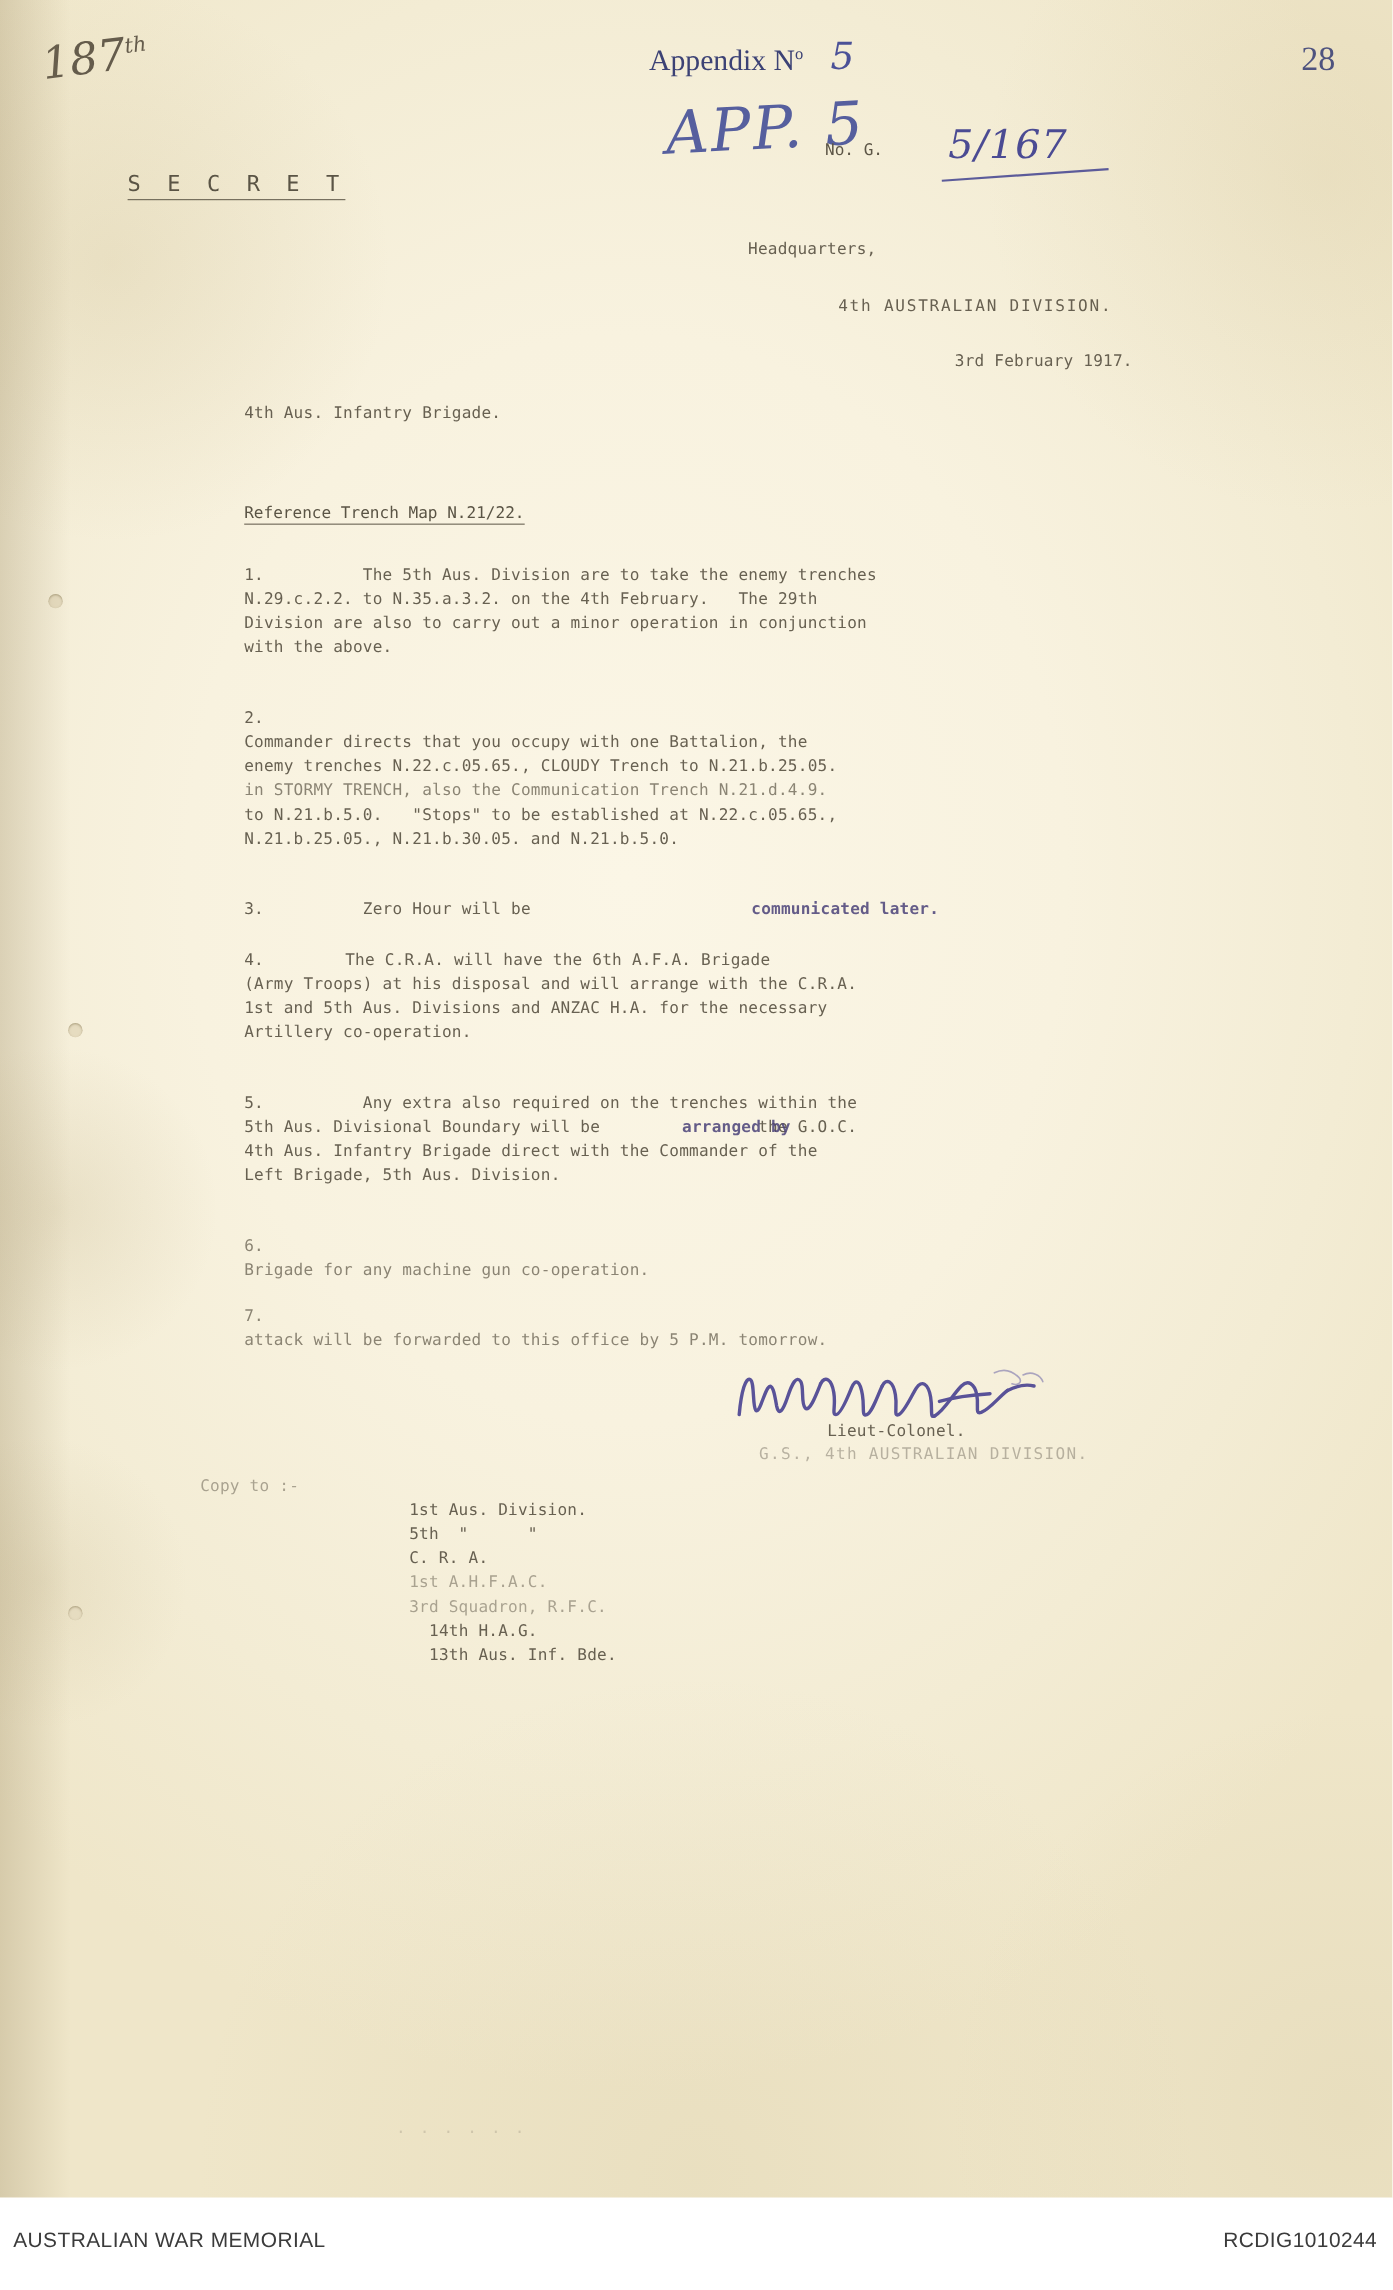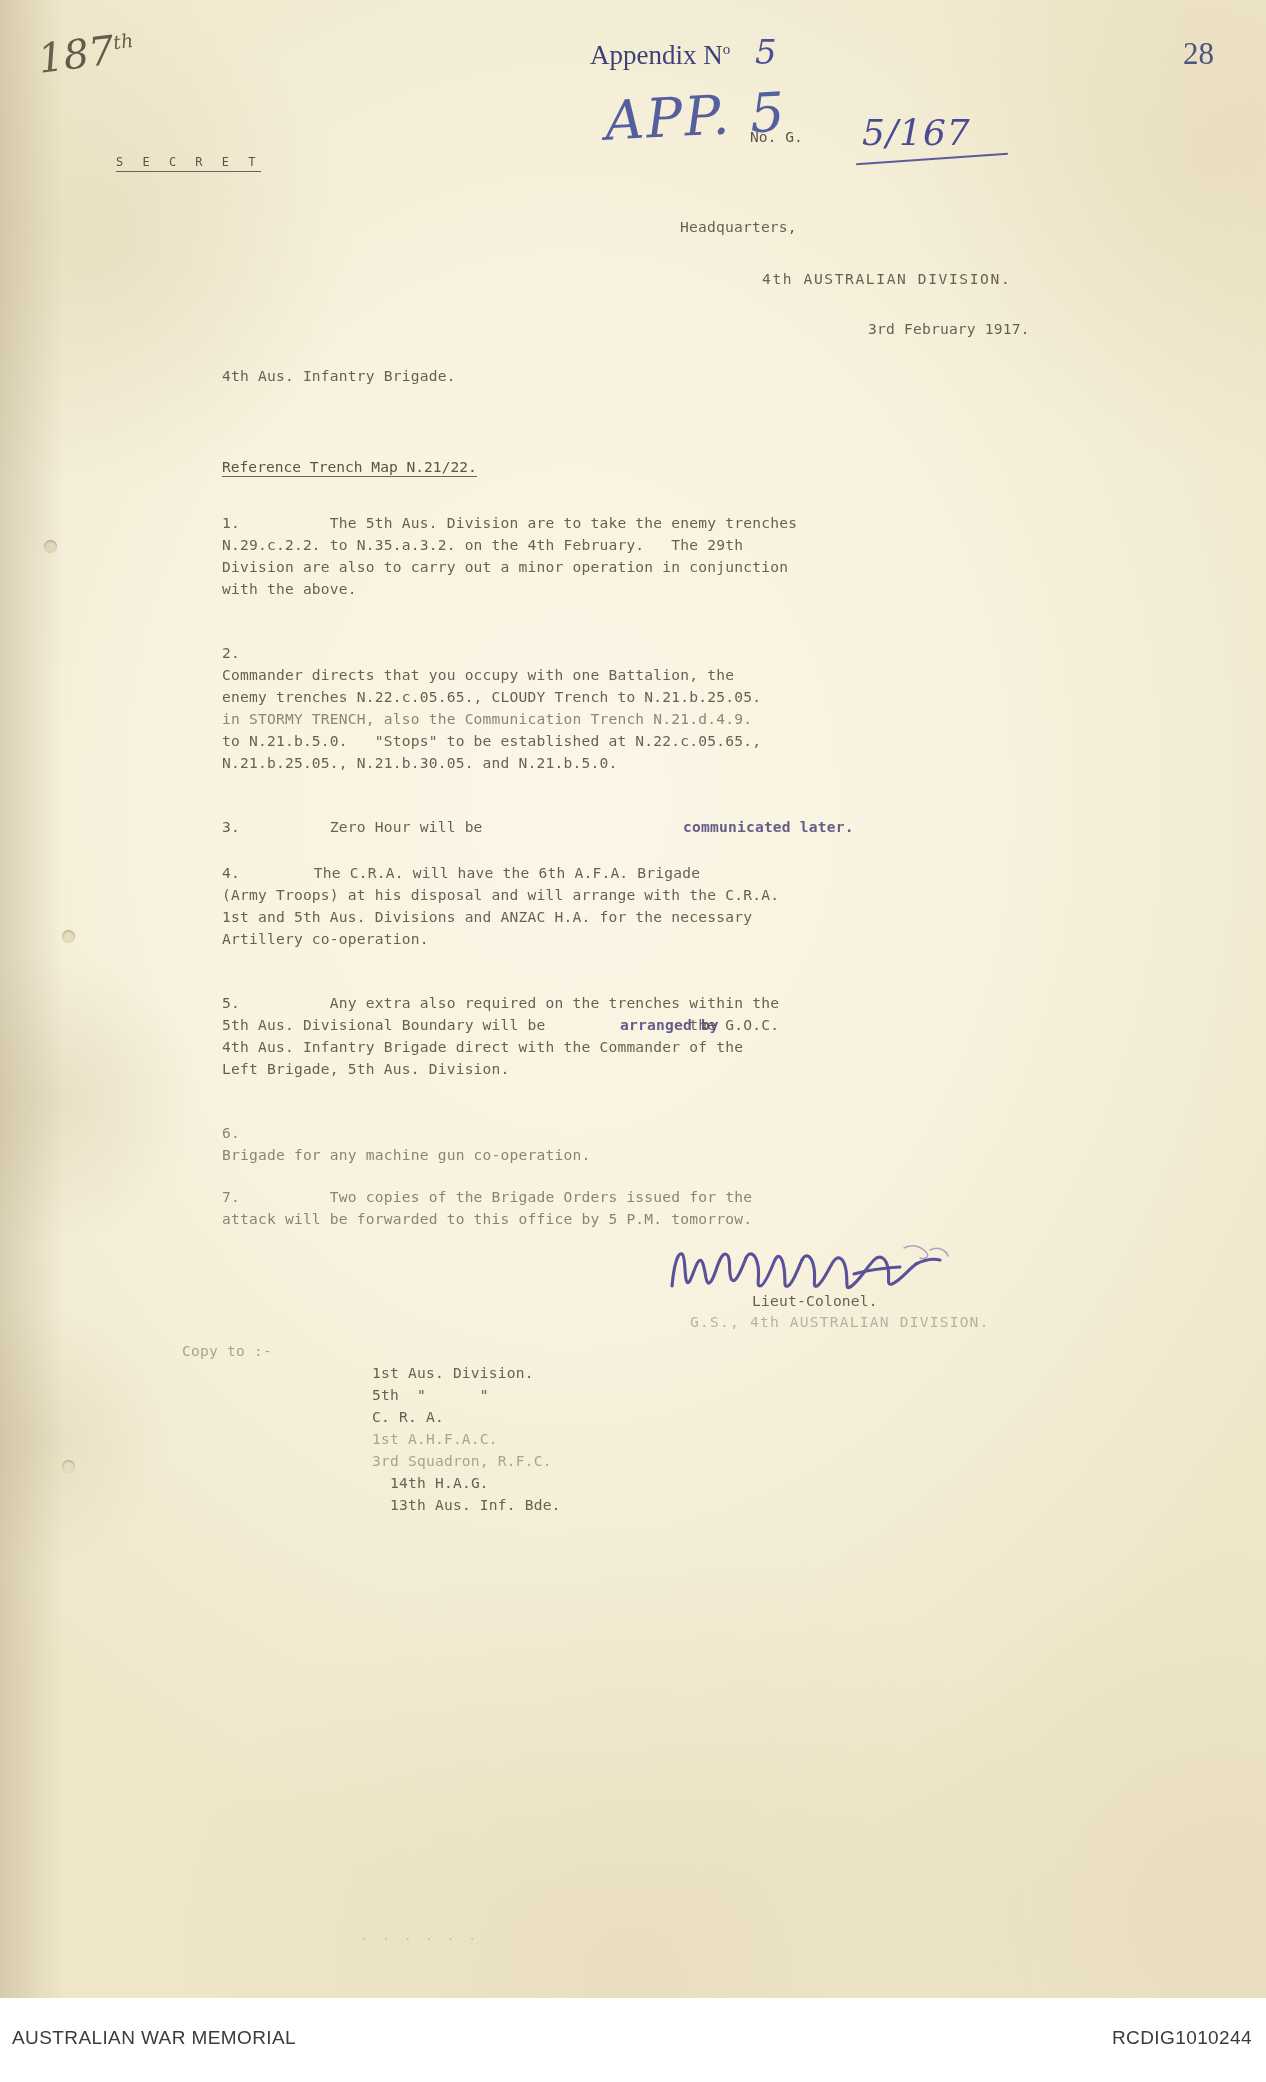--- a/index.html
+++ b/index.html
@@ -214,21 +214,21 @@
     border-bottom: 2px solid #4b4b93;
     transform: rotate(-4deg);
     opacity: 0.9;
   }
 
   .secret-head {
     position: absolute;
     left: 116px;
     top: 155px;
     font-family: "DejaVu Sans Mono", monospace;
-    font-size: 12px;
+    font-size: 20px;
     letter-spacing: 6px;
     color: #5a5445;
     border-bottom: 1px solid #6a6353;
     padding-bottom: 2px;
   }
 
   .ref-head {
     position: absolute;
     left: 222px;
     top: 458px;
@@ -299,21 +299,20 @@
   <div class="typed" style="left:222px; top:992px;">            Any extra also required on the trenches within the</div>
   <div class="typed" style="left:222px; top:1014px;">5th Aus. Divisional Boundary will be                the G.O.C.</div>
   <div class="typed overstrike" style="left:620px; top:1014px;">arranged by</div>
   <div class="typed" style="left:222px; top:1036px;">4th Aus. Infantry Brigade direct with the Commander of the</div>
   <div class="typed" style="left:222px; top:1058px;">Left Brigade, 5th Aus. Division.</div>
 
   <div class="typed faint" style="left:222px; top:1122px;">6.</div>
   <div class="typed faint" style="left:222px; top:1144px;">Brigade for any machine gun co-operation.</div>
 
   <div class="typed faint" style="left:222px; top:1186px;">7.</div>
-  <div class="typed faint" style="left:222px; top:1186px;">            Two copies of the Brigade Orders issued for the</div>
   <div class="typed faint" style="left:222px; top:1208px;">attack will be forwarded to this office by 5 P.M. tomorrow.</div>
 
   <svg id="signature" viewBox="0 0 300 60" xmlns="http://www.w3.org/2000/svg">
     <g fill="none" stroke="#4c4593" stroke-width="3.1" stroke-linecap="round" stroke-linejoin="round" opacity="0.92">
       <path d="M4,46 C6,24 10,12 14,14 C18,16 16,38 19,42 C22,46 26,28 30,22 C34,16 36,26 38,38 C40,48 44,42 48,30 C52,18 56,10 60,16 C63,21 60,36 64,40 C68,44 74,28 78,18"></path>
       <path d="M78,18 C82,10 88,14 90,26 C92,38 88,46 92,46 C96,46 102,32 106,22 C110,12 114,16 116,28 C118,40 115,48 120,46 C125,44 130,28 134,20"></path>
       <path d="M134,20 C138,12 144,16 146,28 C148,40 144,48 149,46 C154,44 160,30 165,22 C170,14 176,18 178,30 C180,42 177,50 182,47"></path>
       <path d="M182,47 C190,43 198,28 206,20 C212,14 218,18 220,28 C222,38 218,46 224,44 C232,41 240,30 248,24"></path>
       <path d="M186,34 C200,30 216,28 232,27"></path>
       <path d="M248,24 C256,20 264,18 272,20"></path>

